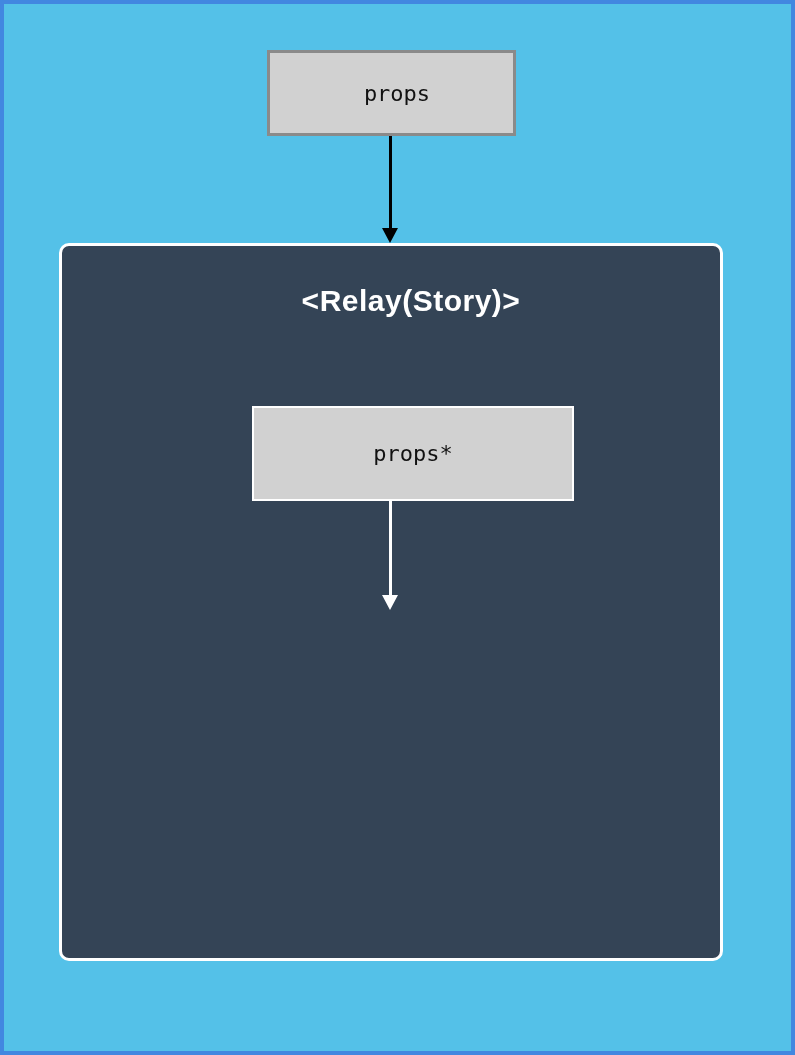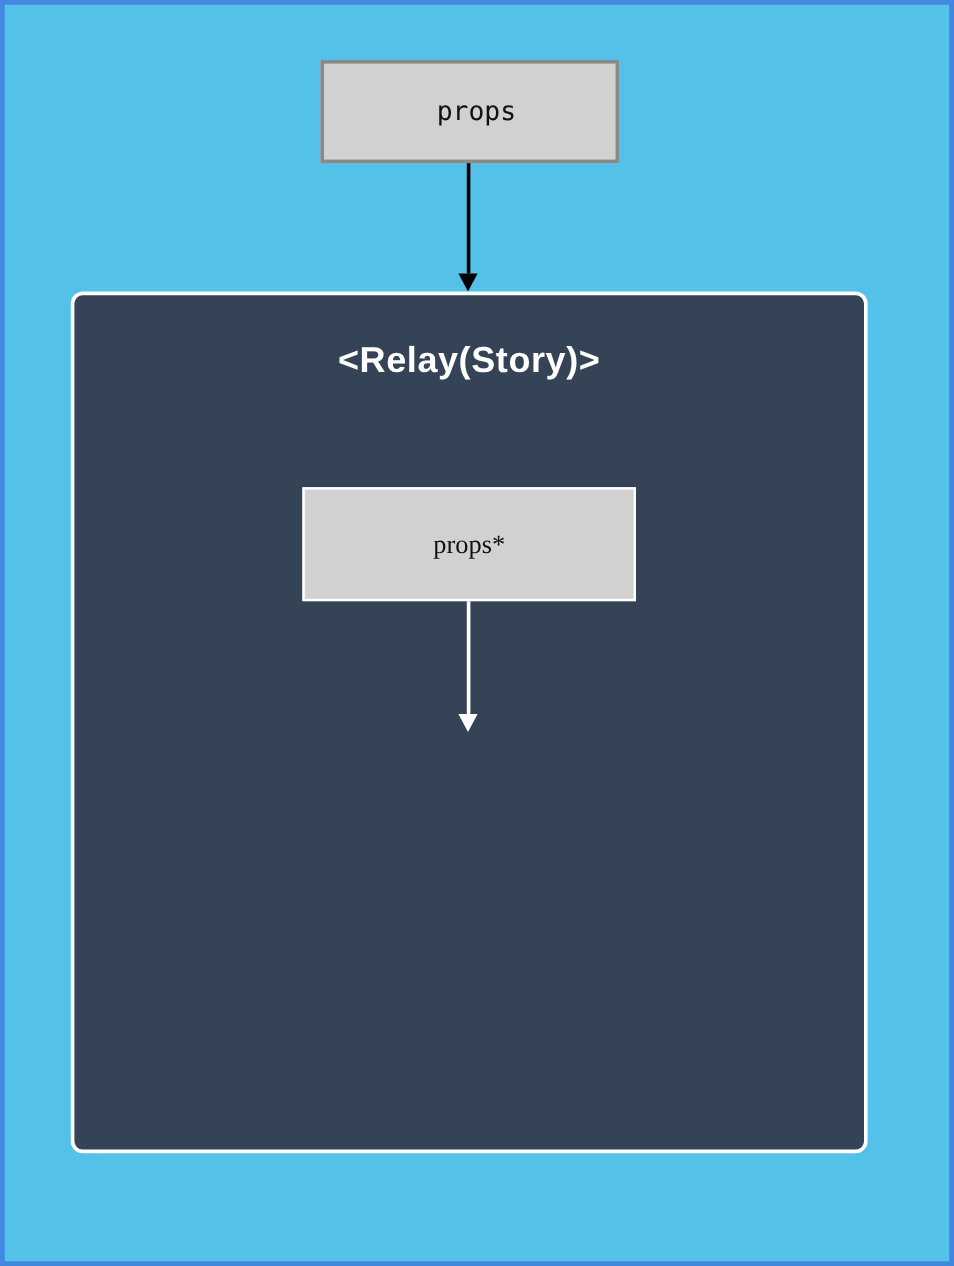--- a/index.html
+++ b/index.html
@@ -21,41 +21,41 @@
     font-family: "DejaVu Sans Mono", monospace;
     font-size: 22px; color: var(--text-dark);
     box-sizing: border-box;
   }
   .props-outer {
     left: 263px; top: 46px; width: 249px; height: 86px;
     border: 3px solid var(--node-border);
     padding-left: 11px;
   }
   .props-inner {
-    left: 190px; top: 160px; width: 278px; height: 95px;
+    left: 190px; top: 160px; width: 322px; height: 95px;
     border: 2px solid var(--arrow-light);
-    font-family: Liberation Serif, serif;
   }
 
   
   .relay-container {
     position: absolute;
     left: 55px; top: 239px; width: 664px; height: 718px;
     box-sizing: border-box;
     background: var(--container-bg);
     border: 3px solid var(--arrow-light);
     border-radius: 10px;
   }
   .relay-title {
     position: absolute;
     left: 0; top: 38px; width: 100%;
     text-align: center;
     color: var(--text-light);
     font-size: 30px; font-weight: bold;
     letter-spacing: 0.5px;
+    padding-left: 20px;
   }
 
   
   .story-node {
     position: absolute;
     left: 150px; top: 364px; width: 356px; height: 220px;
     box-sizing: border-box;
     background: var(--story-bg);
     border: 3px solid var(--arrow-light);
     border-radius: 10px;

